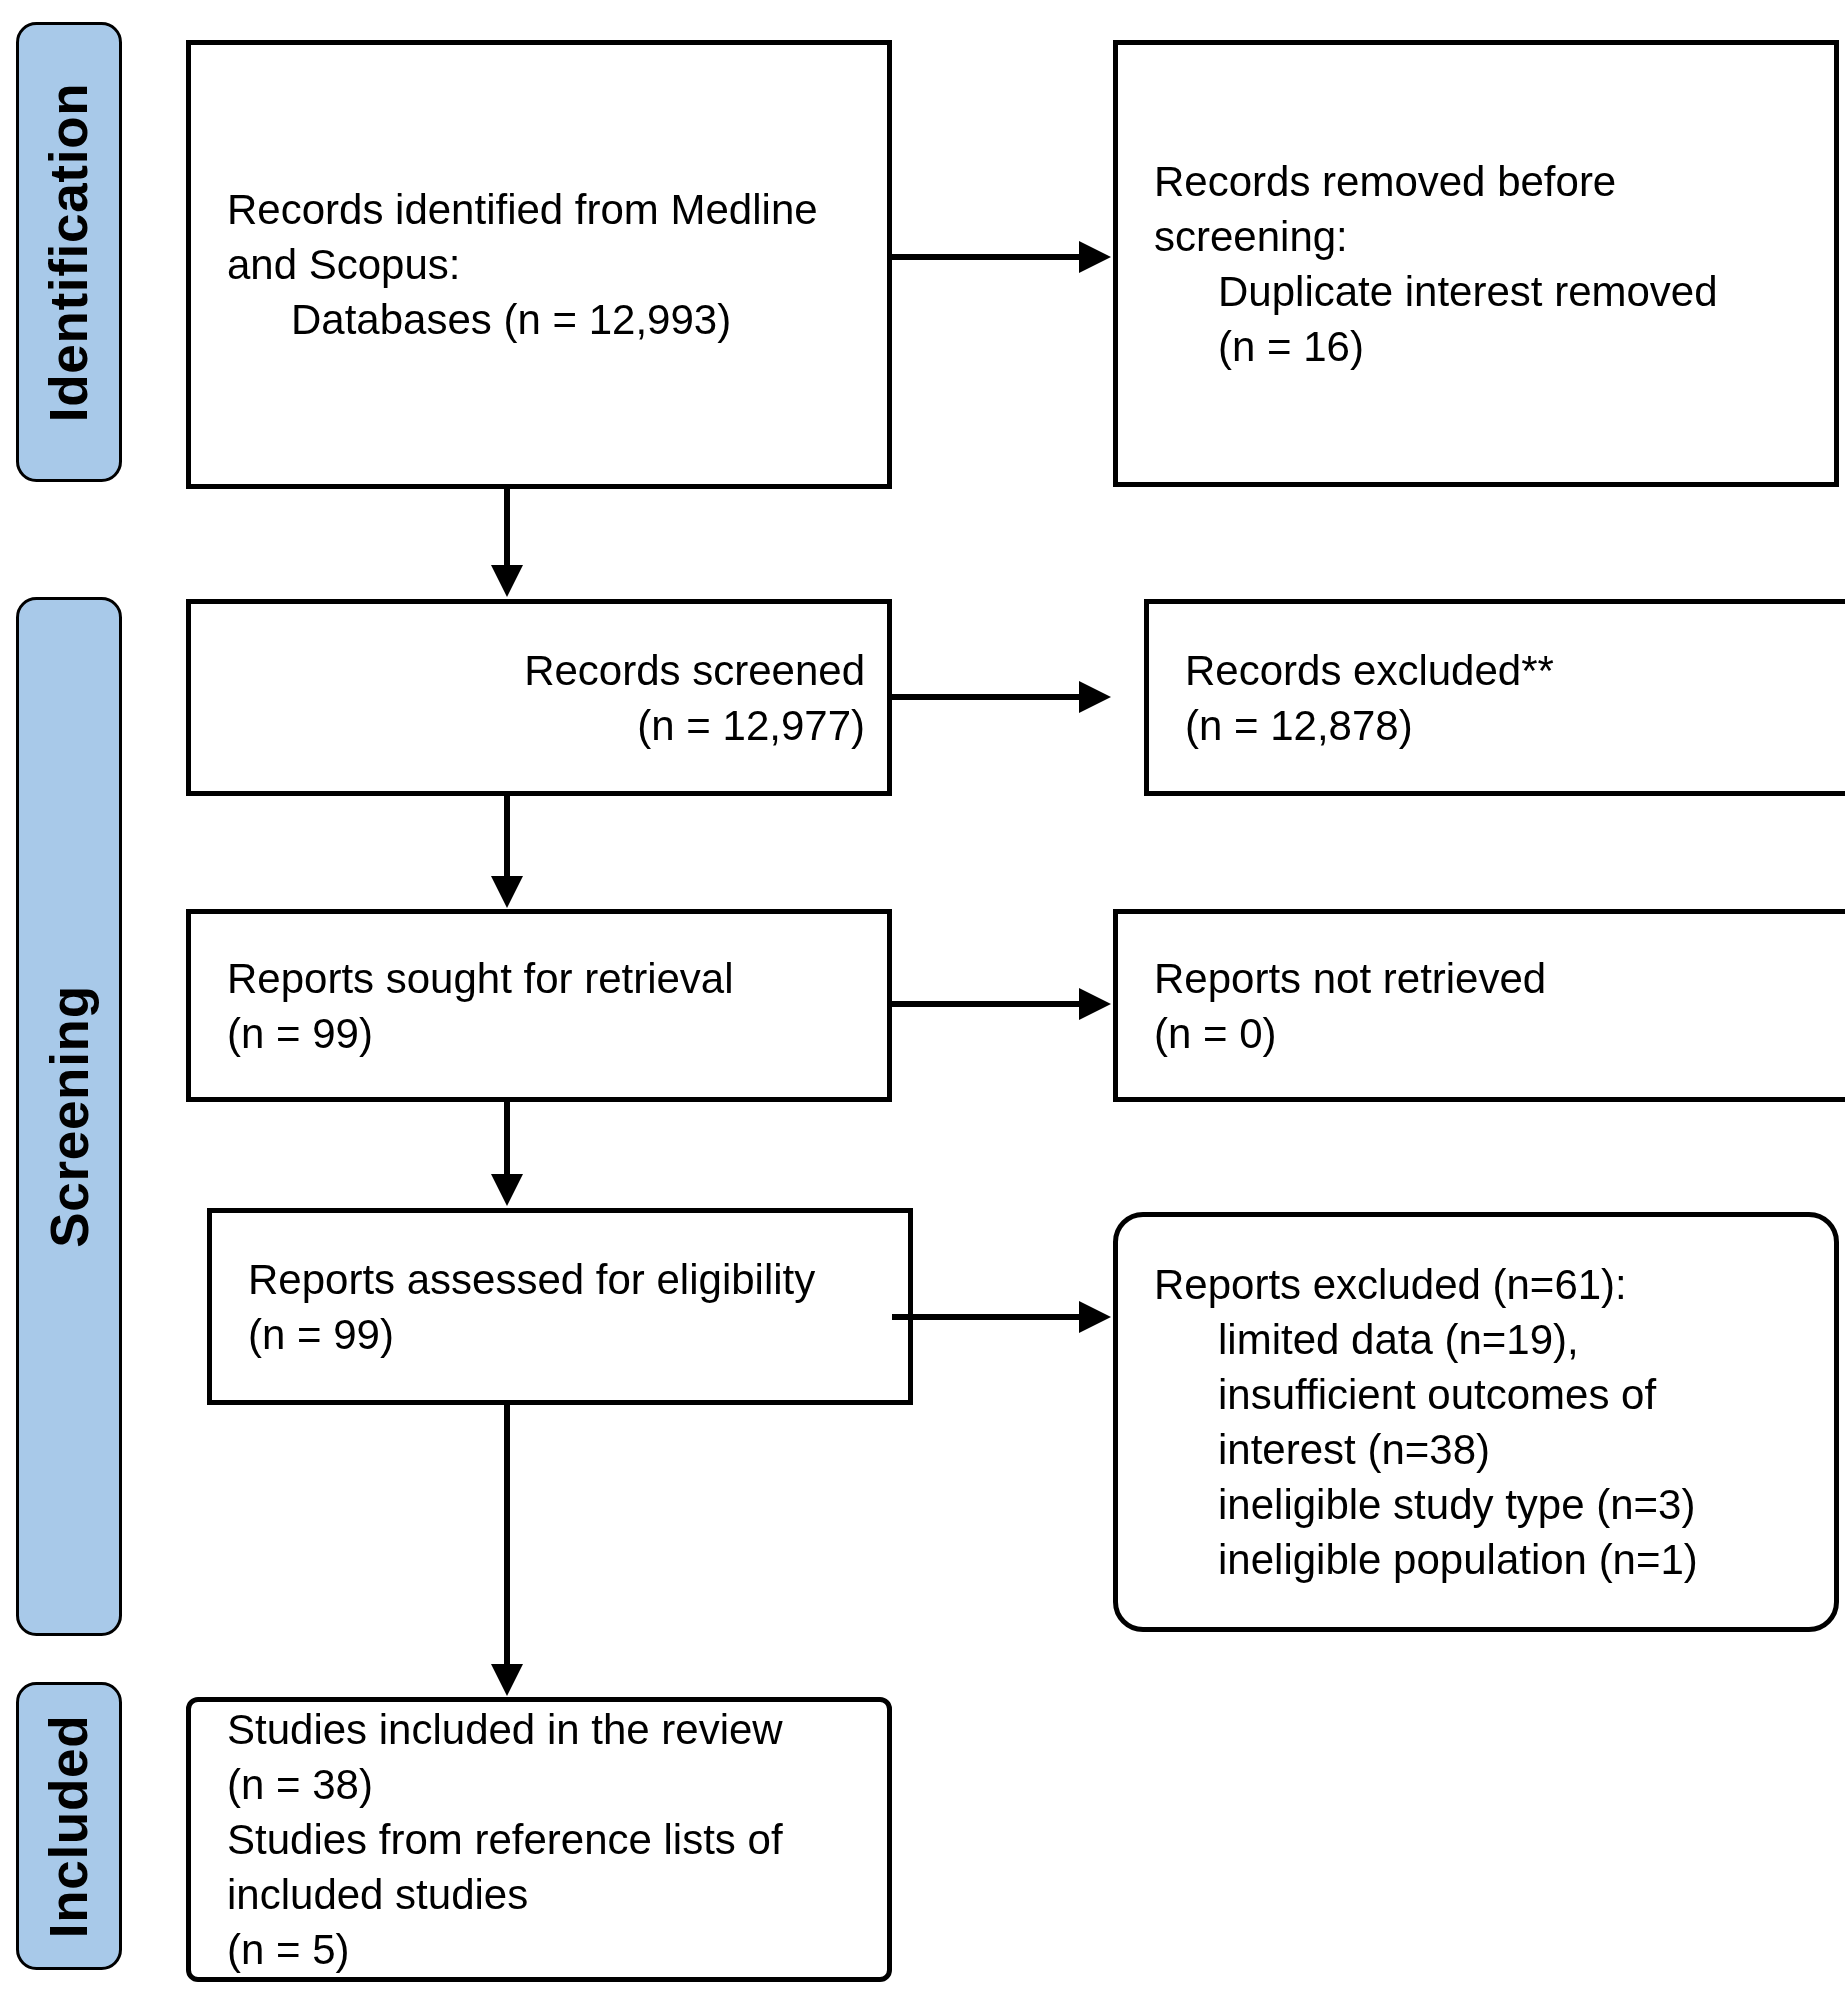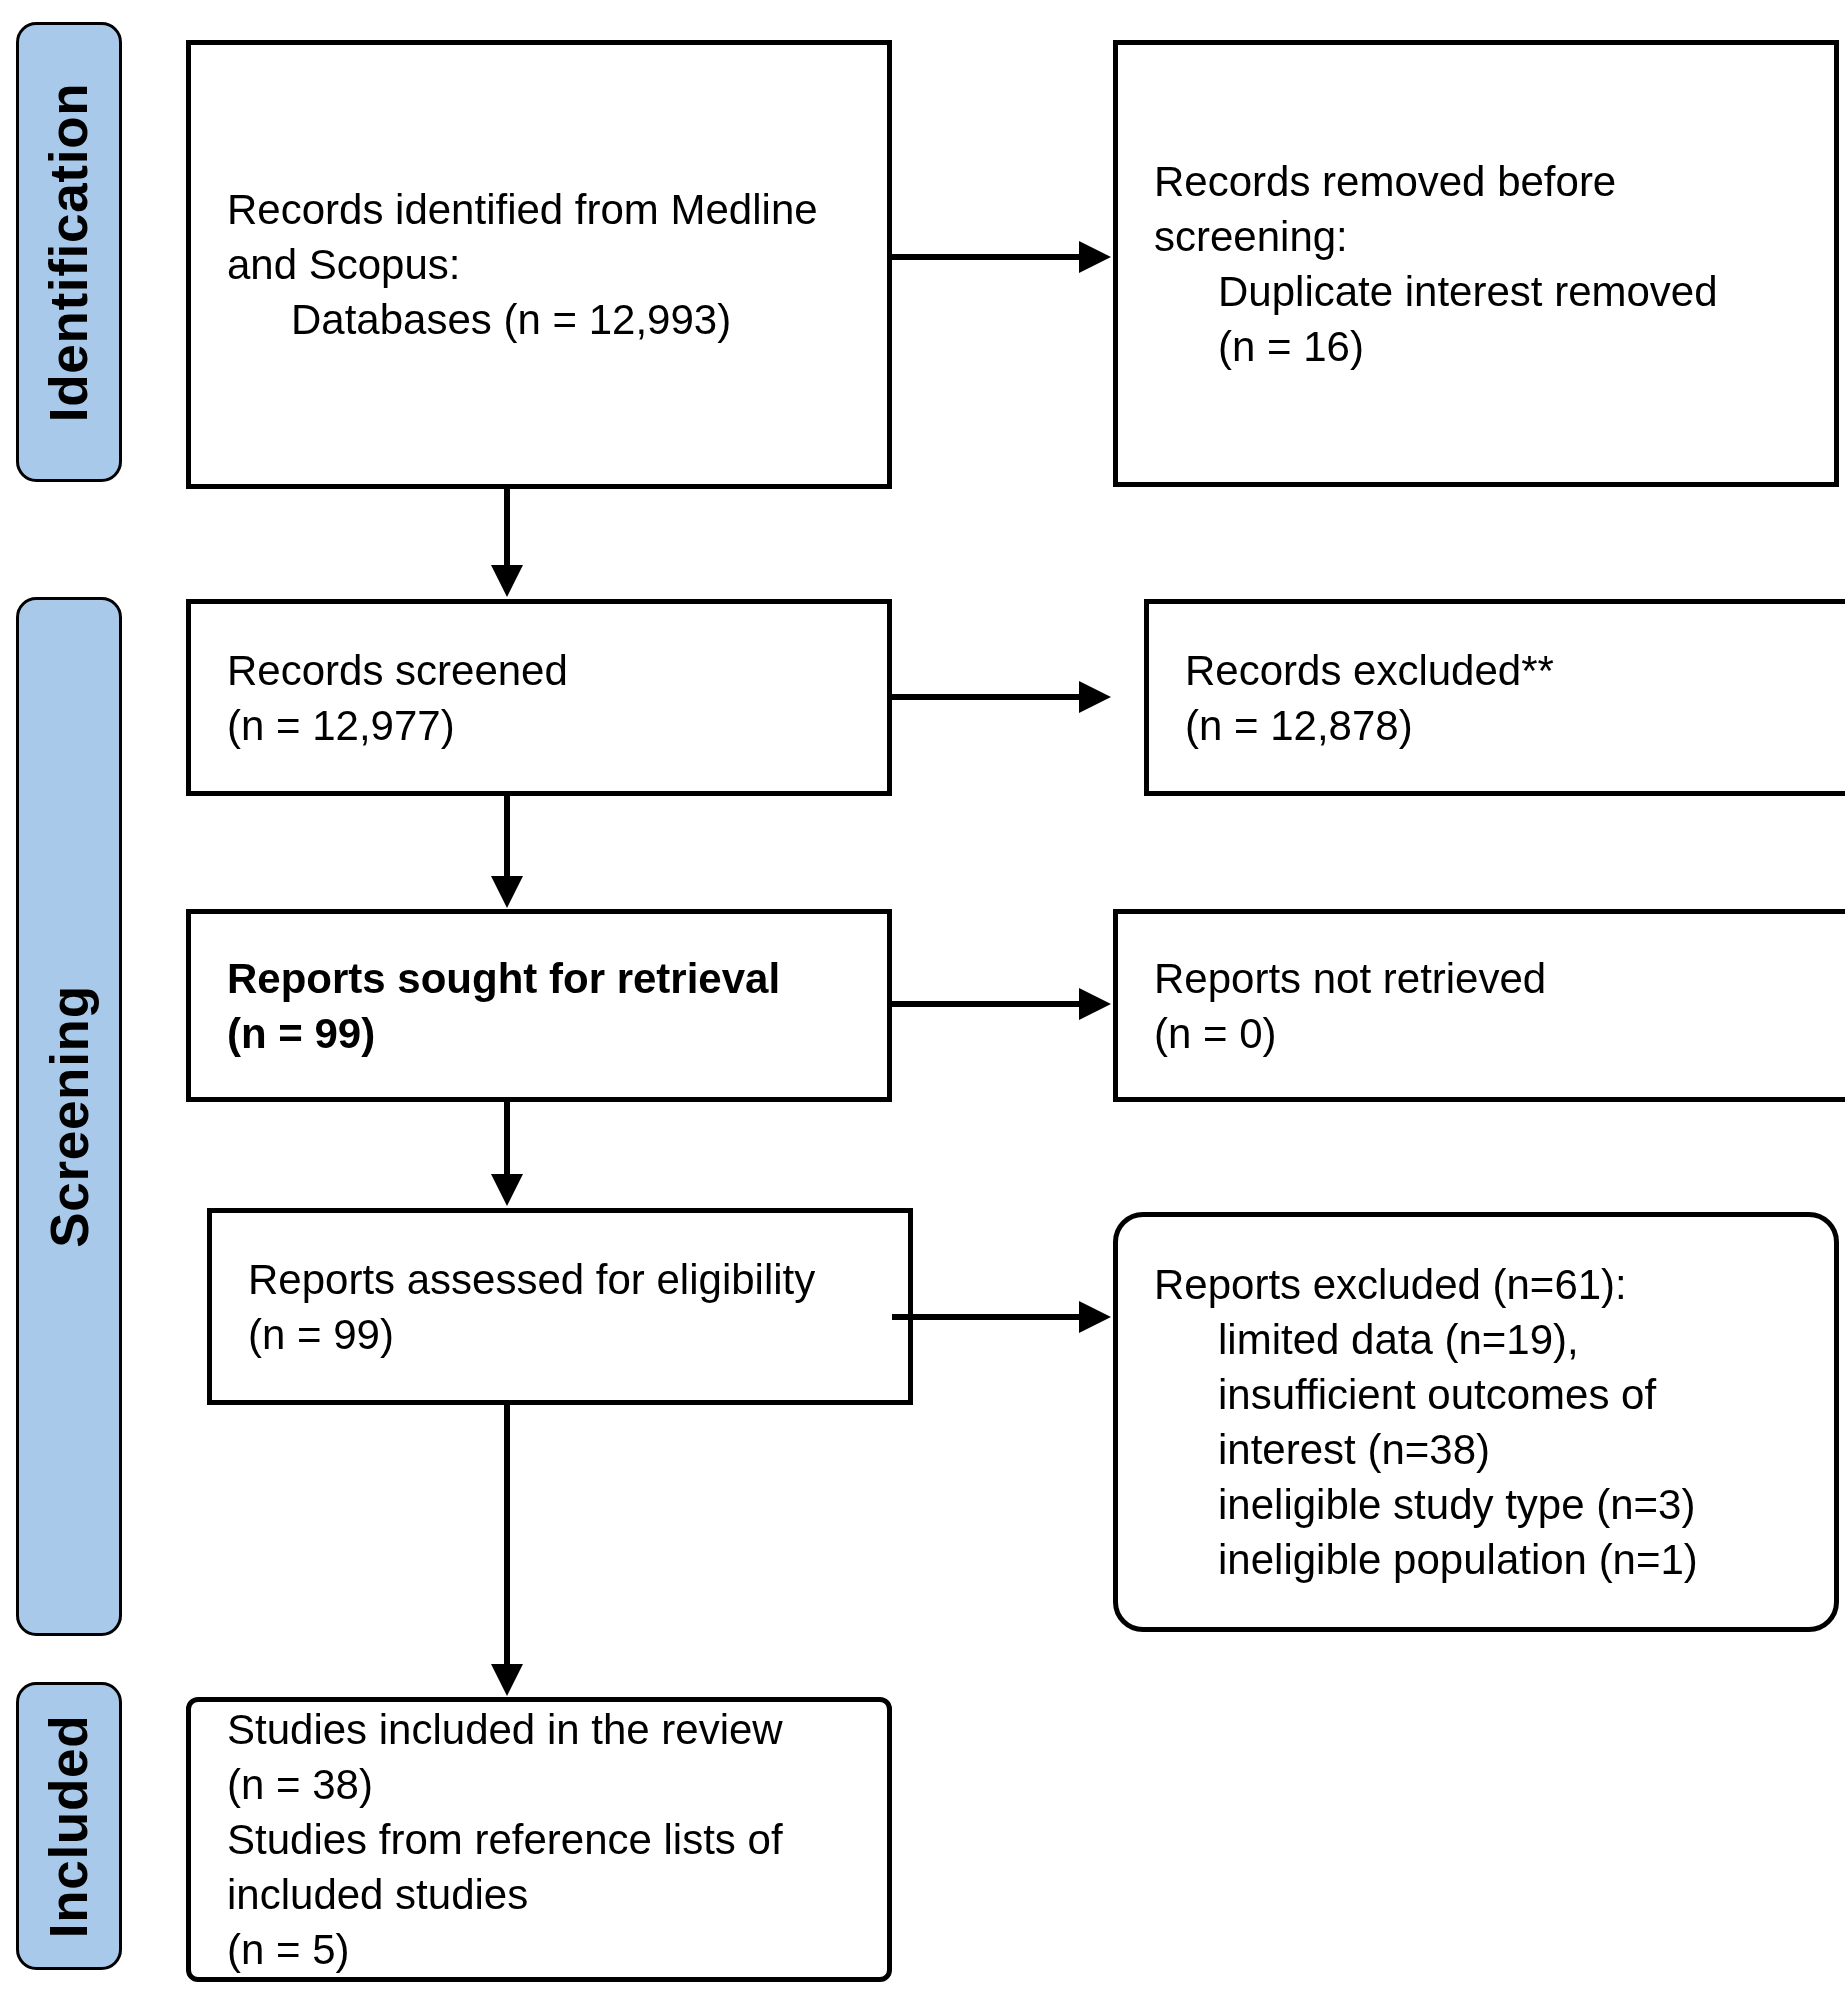--- a/index.html
+++ b/index.html
@@ -79,26 +79,26 @@
   <div class="stage" style="top:1682px;height:288px;">
     <span class="vtext">Included</span>
   </div>
 
   <div class="box" style="left:186px;top:40px;width:706px;height:449px;">
       <div class="line"><span class="seg">Records identified from Medline</span></div>
       <div class="line"><span class="seg">and Scopus:</span></div>
       <div class="line indent"><span class="seg">Databases (n = 12,993)</span></div>
     </div>
 
-  <div class="box" style="left:186px;top:599px;width:706px;height:197px;">
+  <div class="box" style="left:186px;top:599px;width:706px;height:197px;align-items:flex-end;">
       <div class="line"><span class="seg">Records screened</span></div>
       <div class="line"><span class="seg">(n = 12,977)</span></div>
     </div>
 
-  <div class="box" style="left:186px;top:909px;width:706px;height:193px;font-weight:bold;">
+  <div class="box" style="left:186px;top:909px;width:706px;height:193px;">
       <div class="line"><span class="seg">Reports sought for retrieval</span></div>
       <div class="line"><span class="seg">(n = 99)</span></div>
     </div>
 
   <div class="box" style="left:186px;top:1208px;width:706px;height:197px;margin-left:21px;">
       <div class="line"><span class="seg">Reports assessed for eligibility</span></div>
       <div class="line"><span class="seg">(n = 99)</span></div>
     </div>
 
   <div class="box" style="left:186px;top:1697px;width:706px;height:285px;border-radius:12px;">

